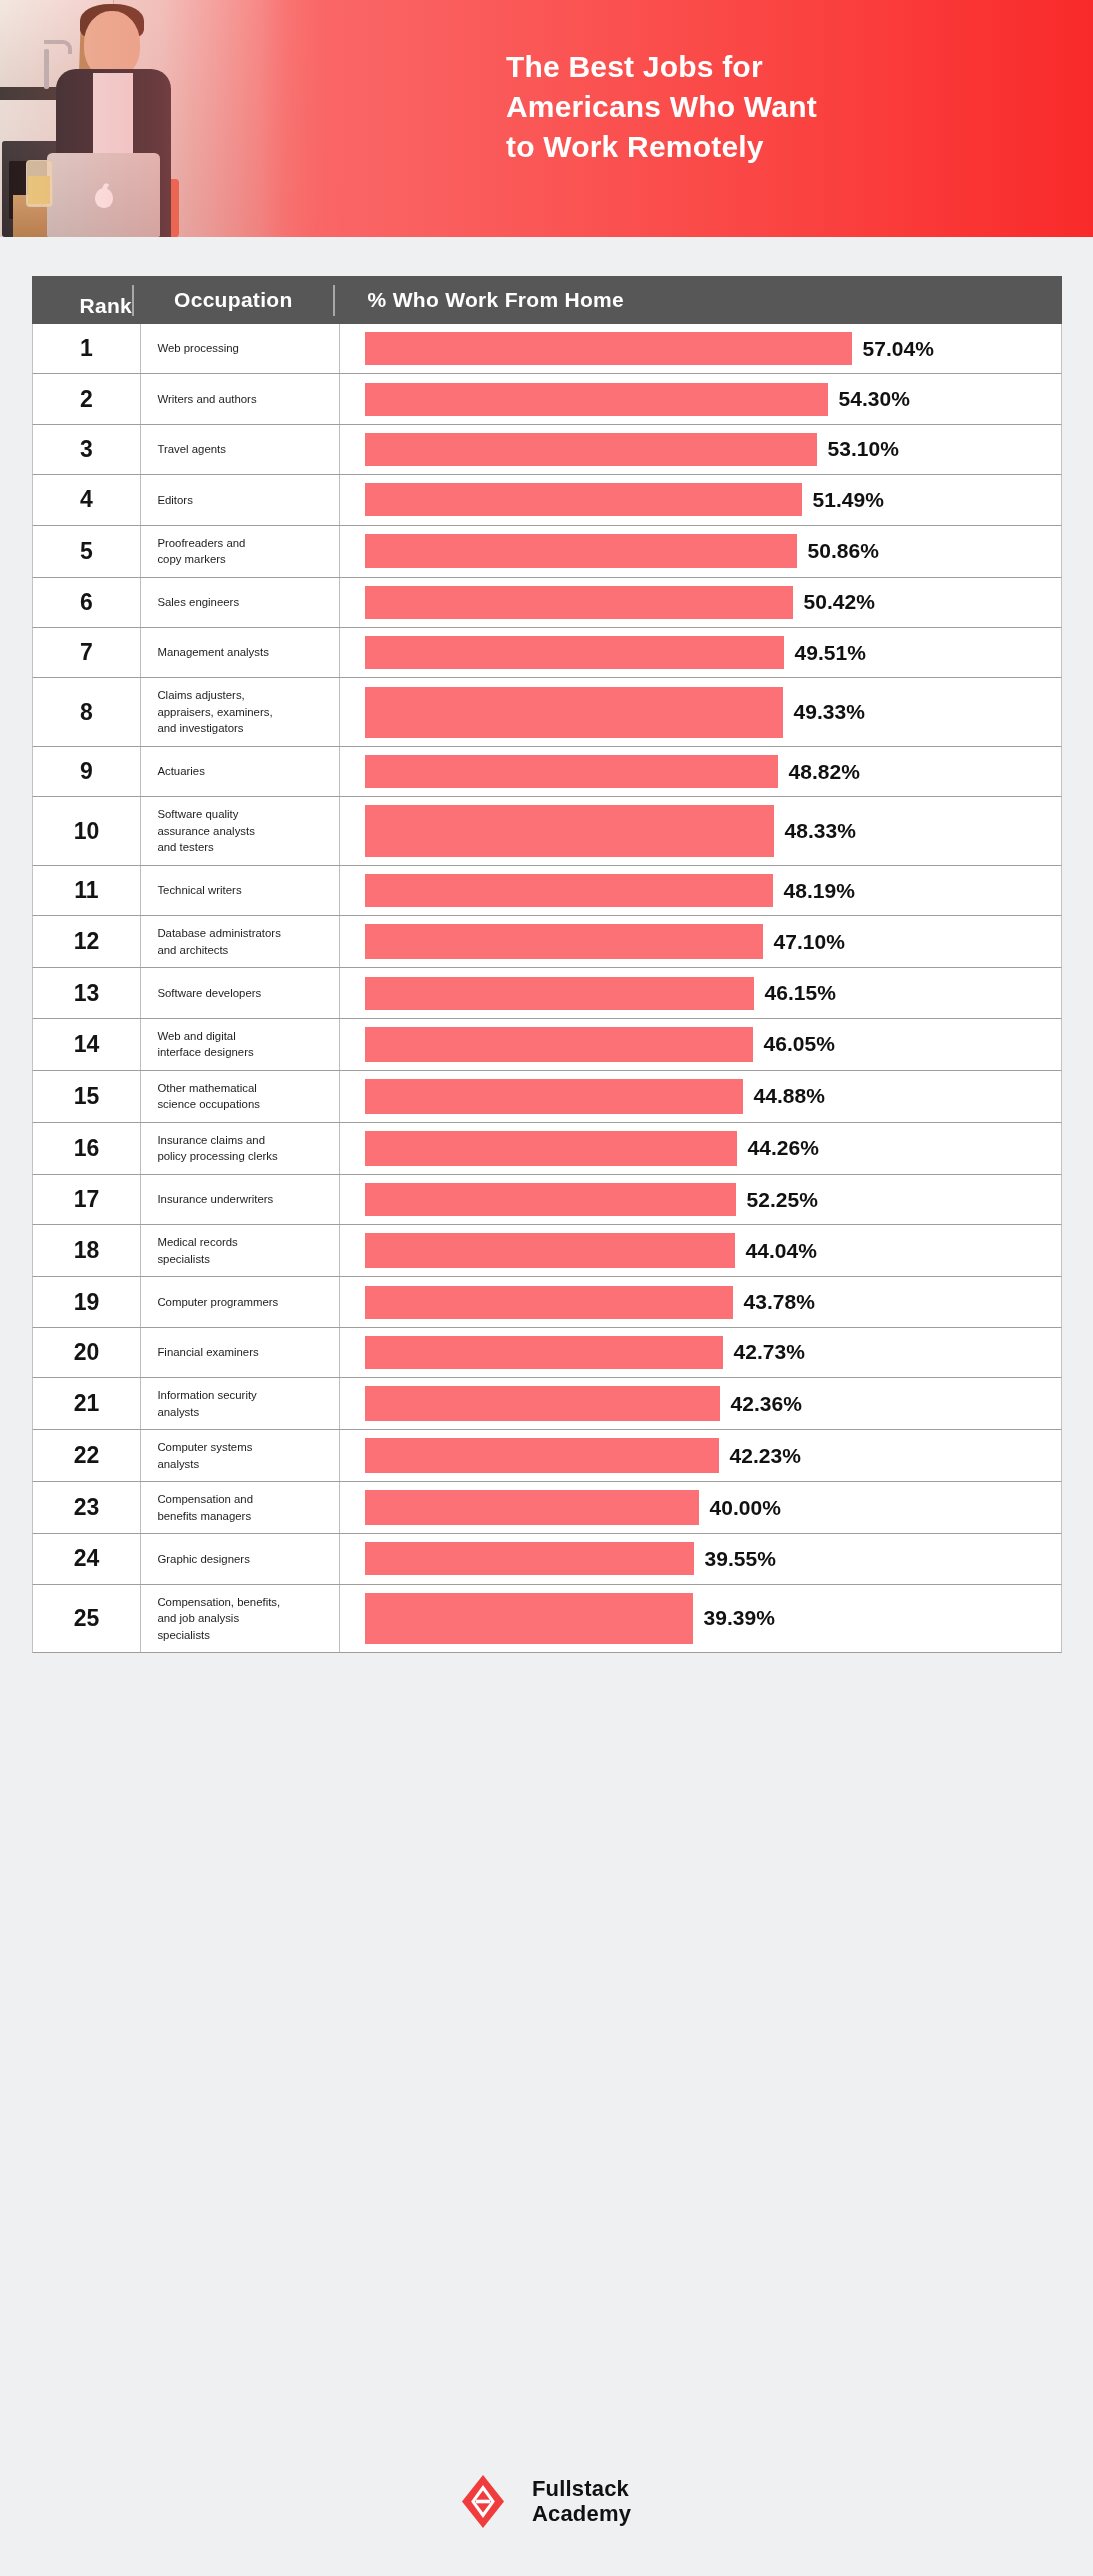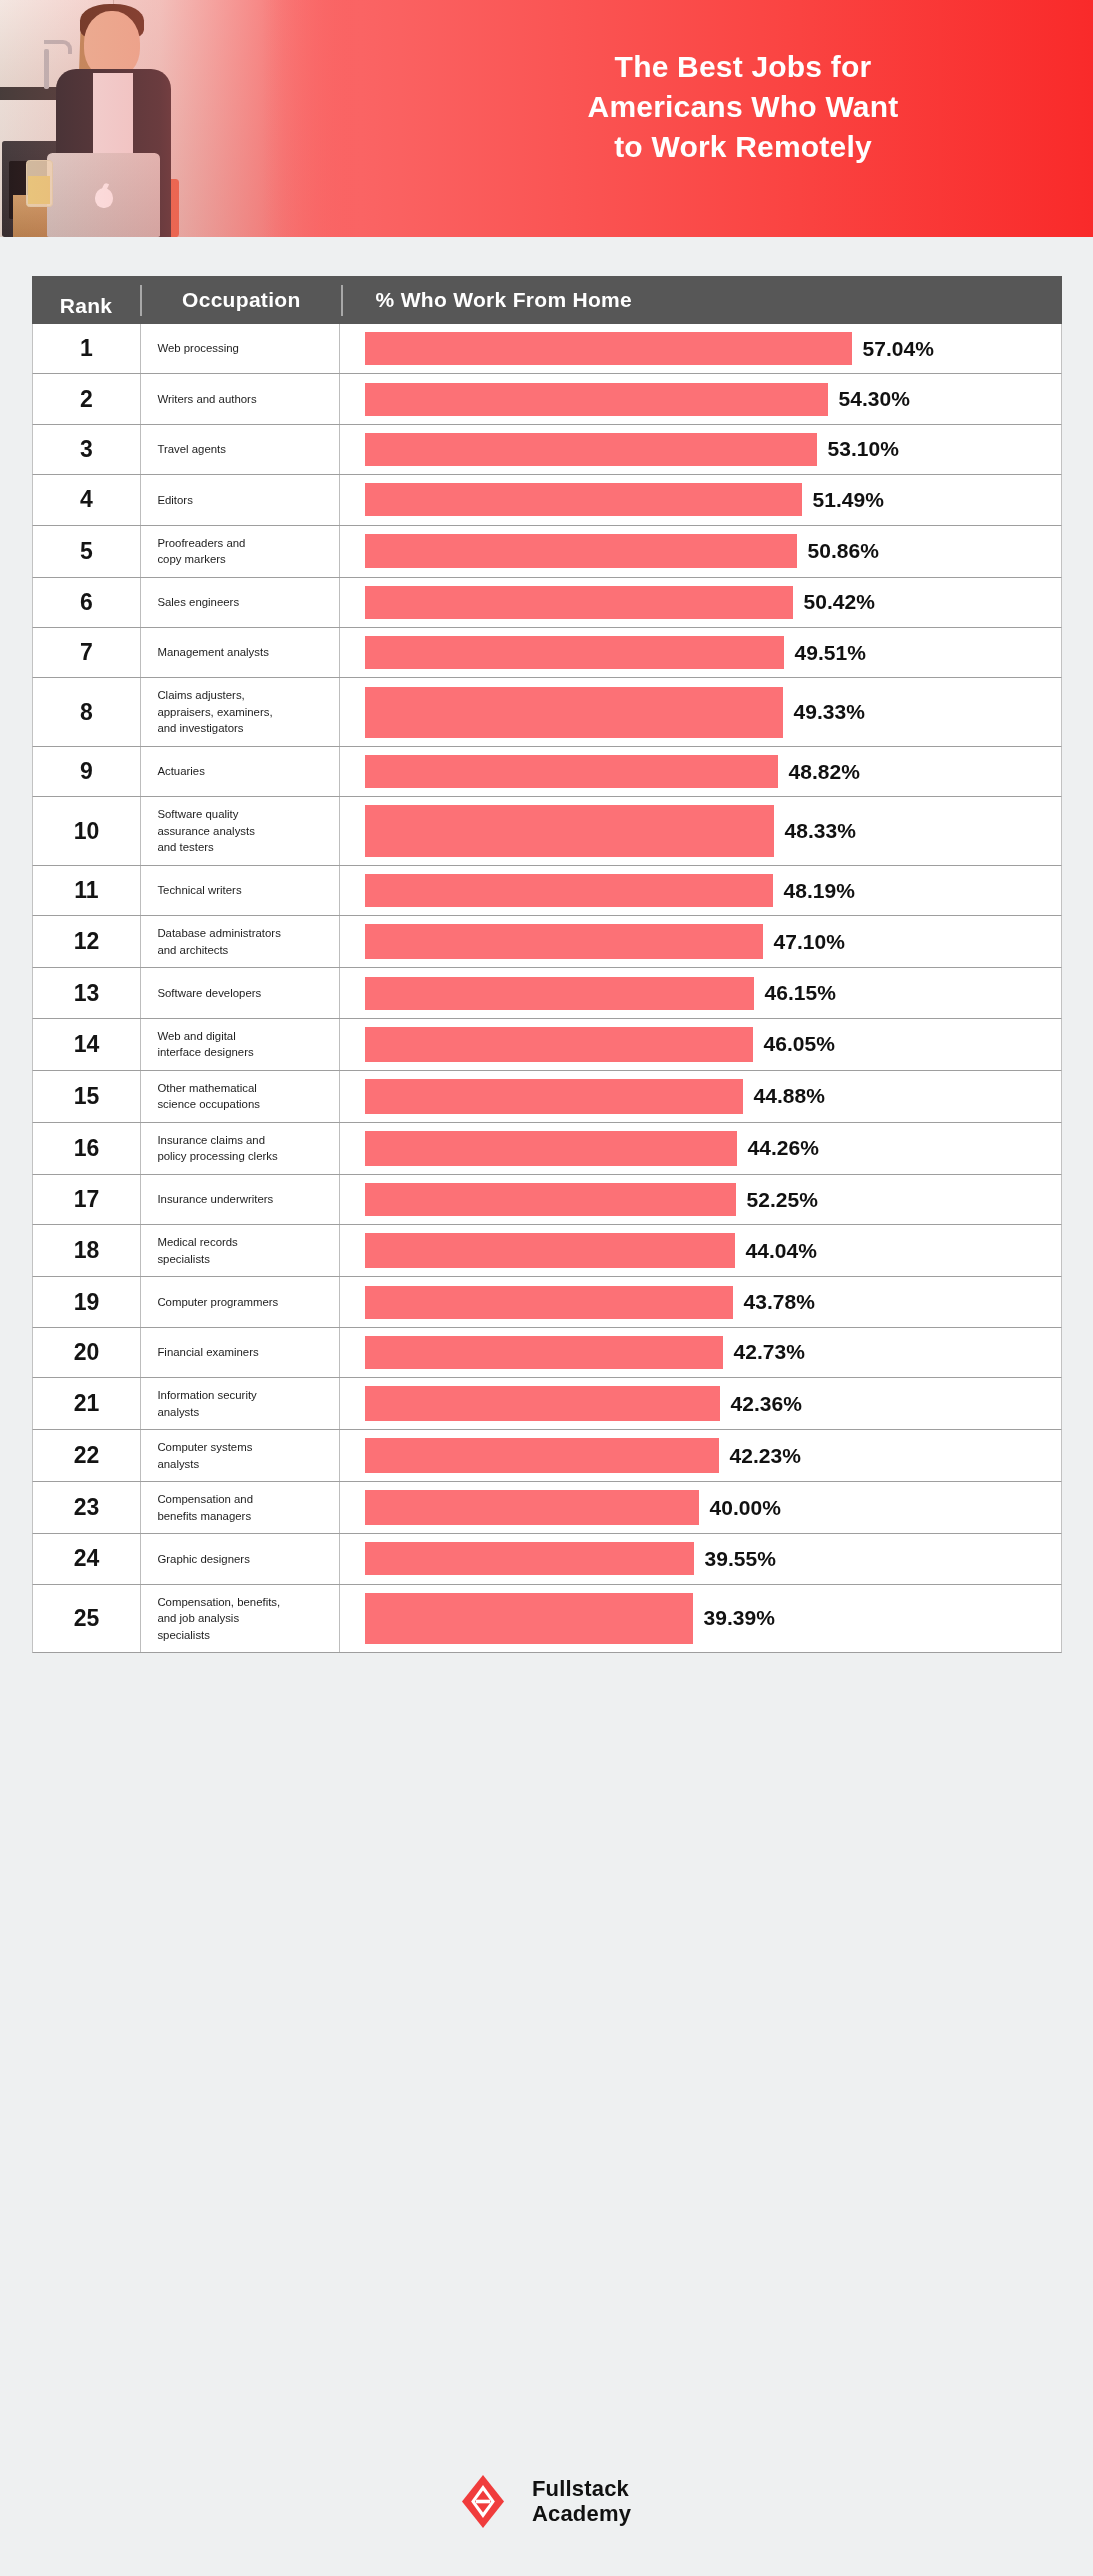--- a/index.html
+++ b/index.html
@@ -135,42 +135,42 @@
     position: absolute;
     left: 506px;
     top: 47px;
     width: 474px;
     color: #ffffff;
     font-size: 30px;
     line-height: 1.33;
     font-weight: bold;
     letter-spacing: 0.2px;
   }
-  .hero-title span { display: block; text-align: center; }
+  .hero-title span { display: block; }
 
   
   .table-wrap {
     position: absolute;
     left: 32px;
     top: 276px;
     width: 1030px;
   }
   .thead {
     display: flex;
     align-items: center;
     height: 48px;
     background: #575757;
     color: #ffffff;
   }
   .th {
     font-size: 21px;
     font-weight: bold;
     letter-spacing: 0.3px;
   }
-  .th-rank   { width: 108px; text-align: center; margin-top: 12px; }
+  .th-rank   { width: 100px; text-align: right; margin-top: 12px; }
   .th-occ    { width: 199px; text-align: center; }
   .th-pct    { flex: 1; padding-left: 33px; }
   .th-div {
     width: 1.8px; height: 31px; background: #a8a8a8;
   }
 
   .row {
     display: flex;
     align-items: stretch;
     background: #ffffff;

